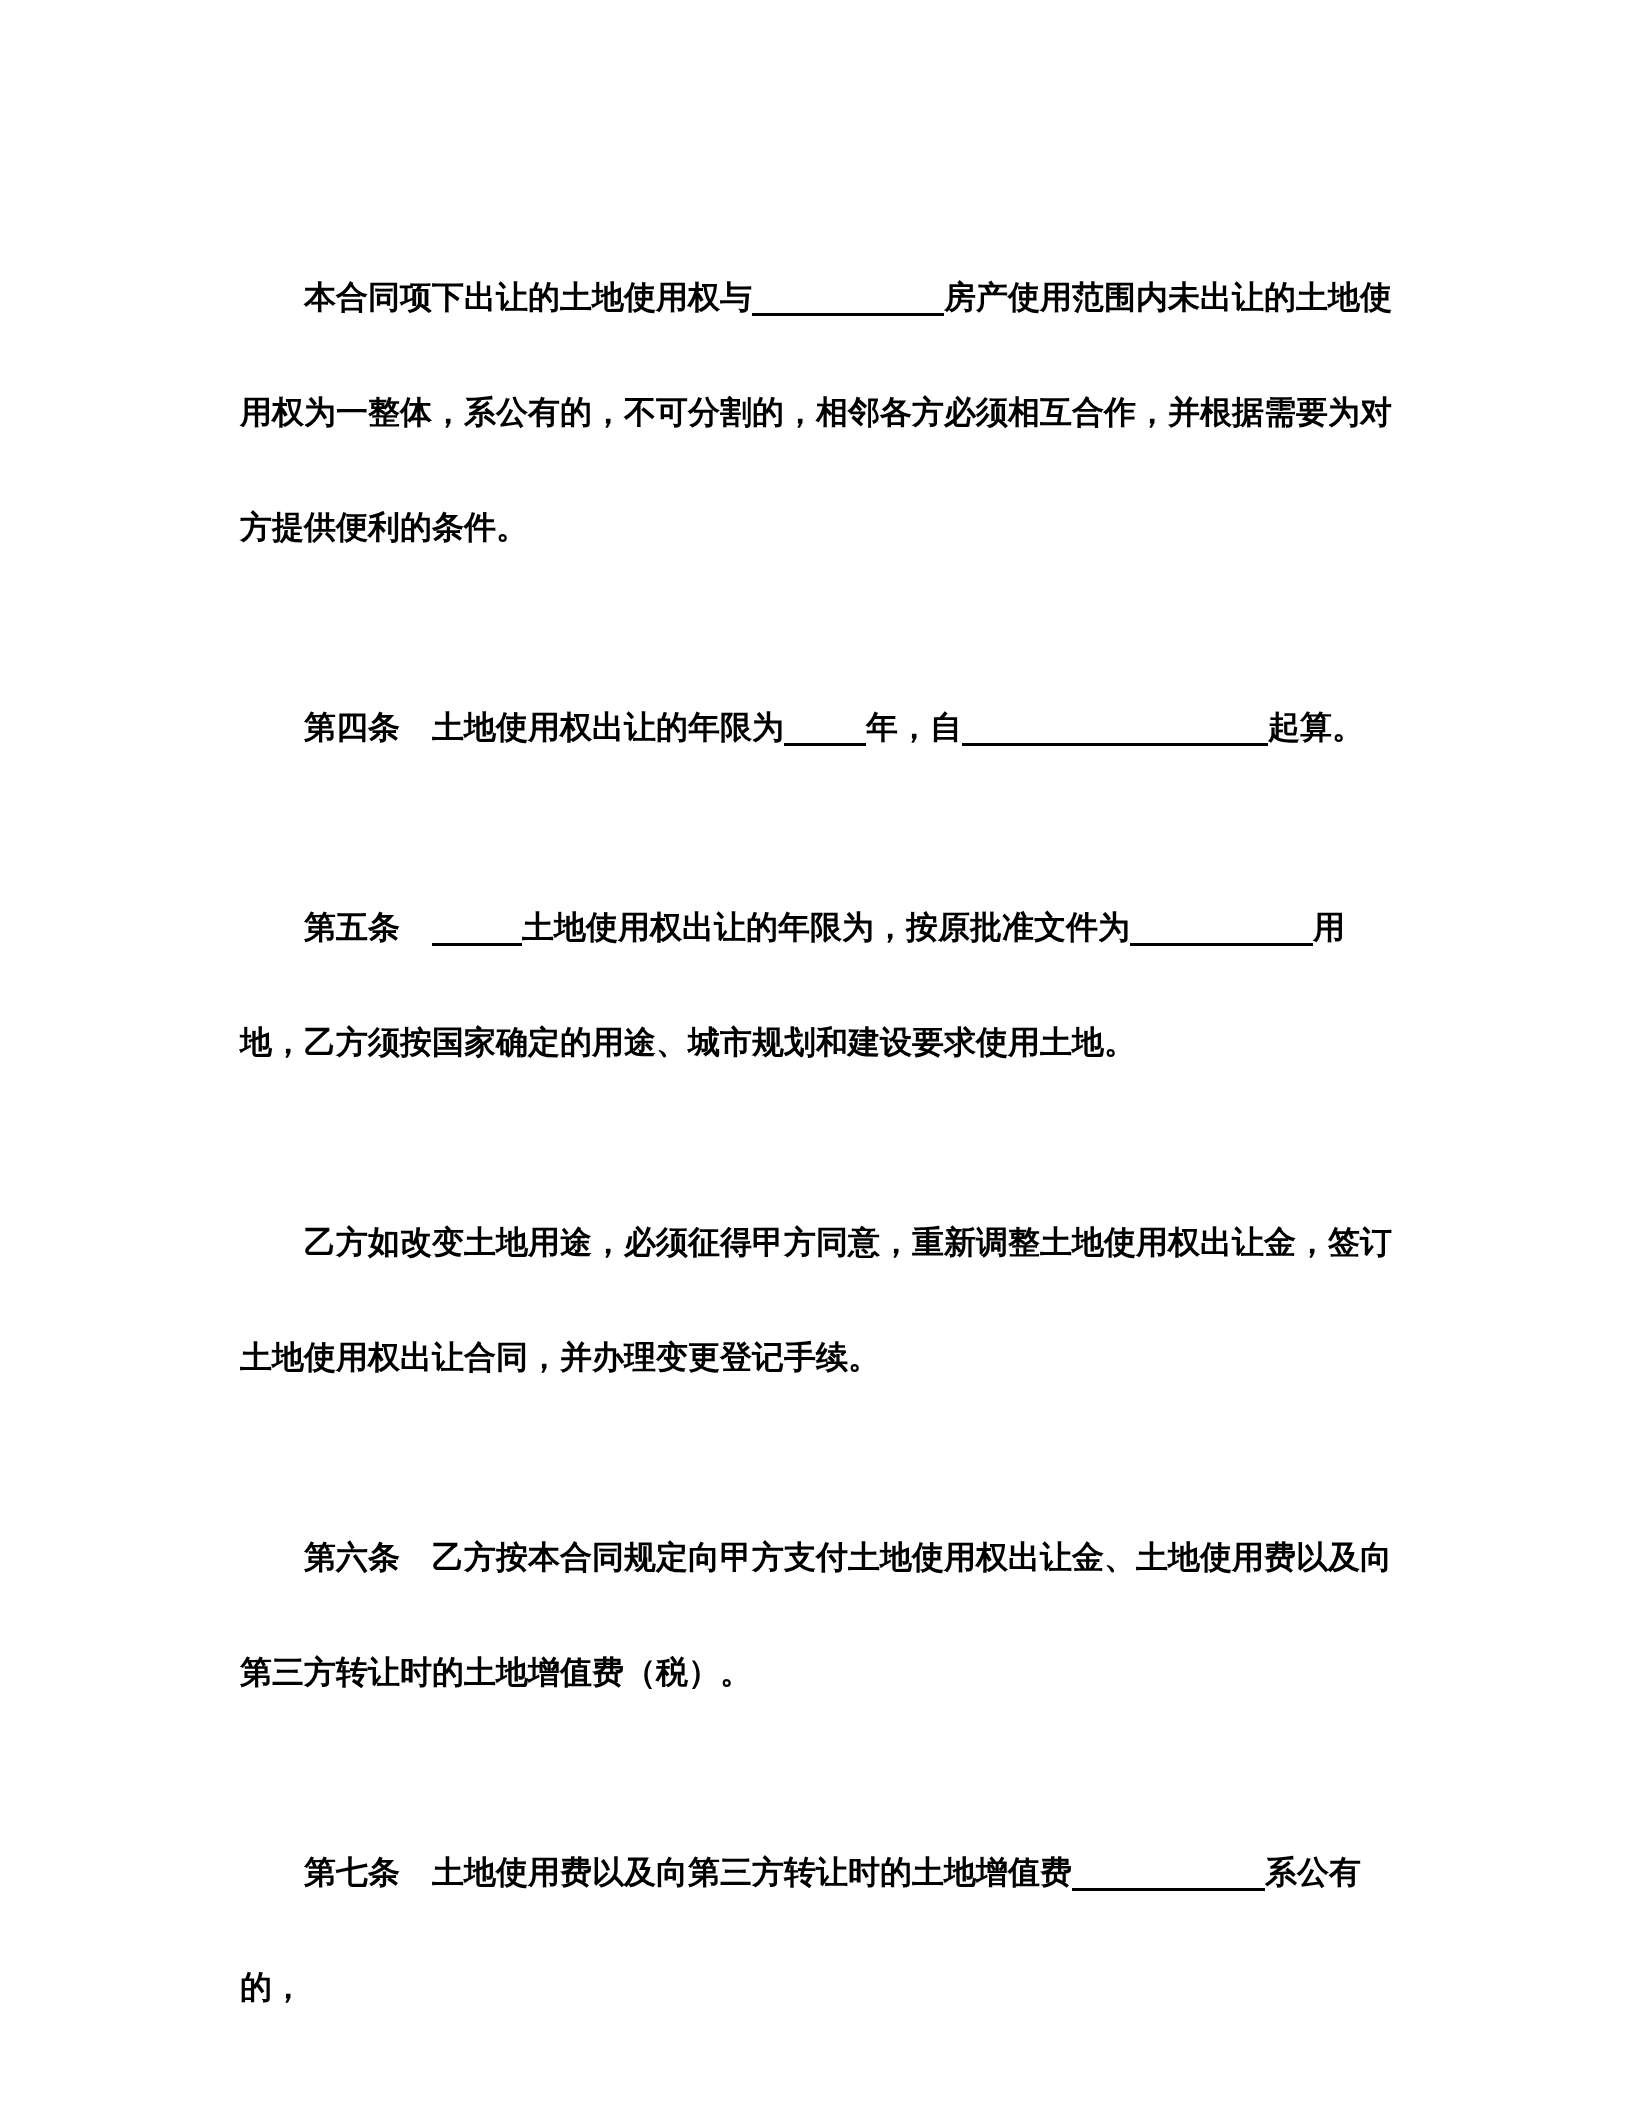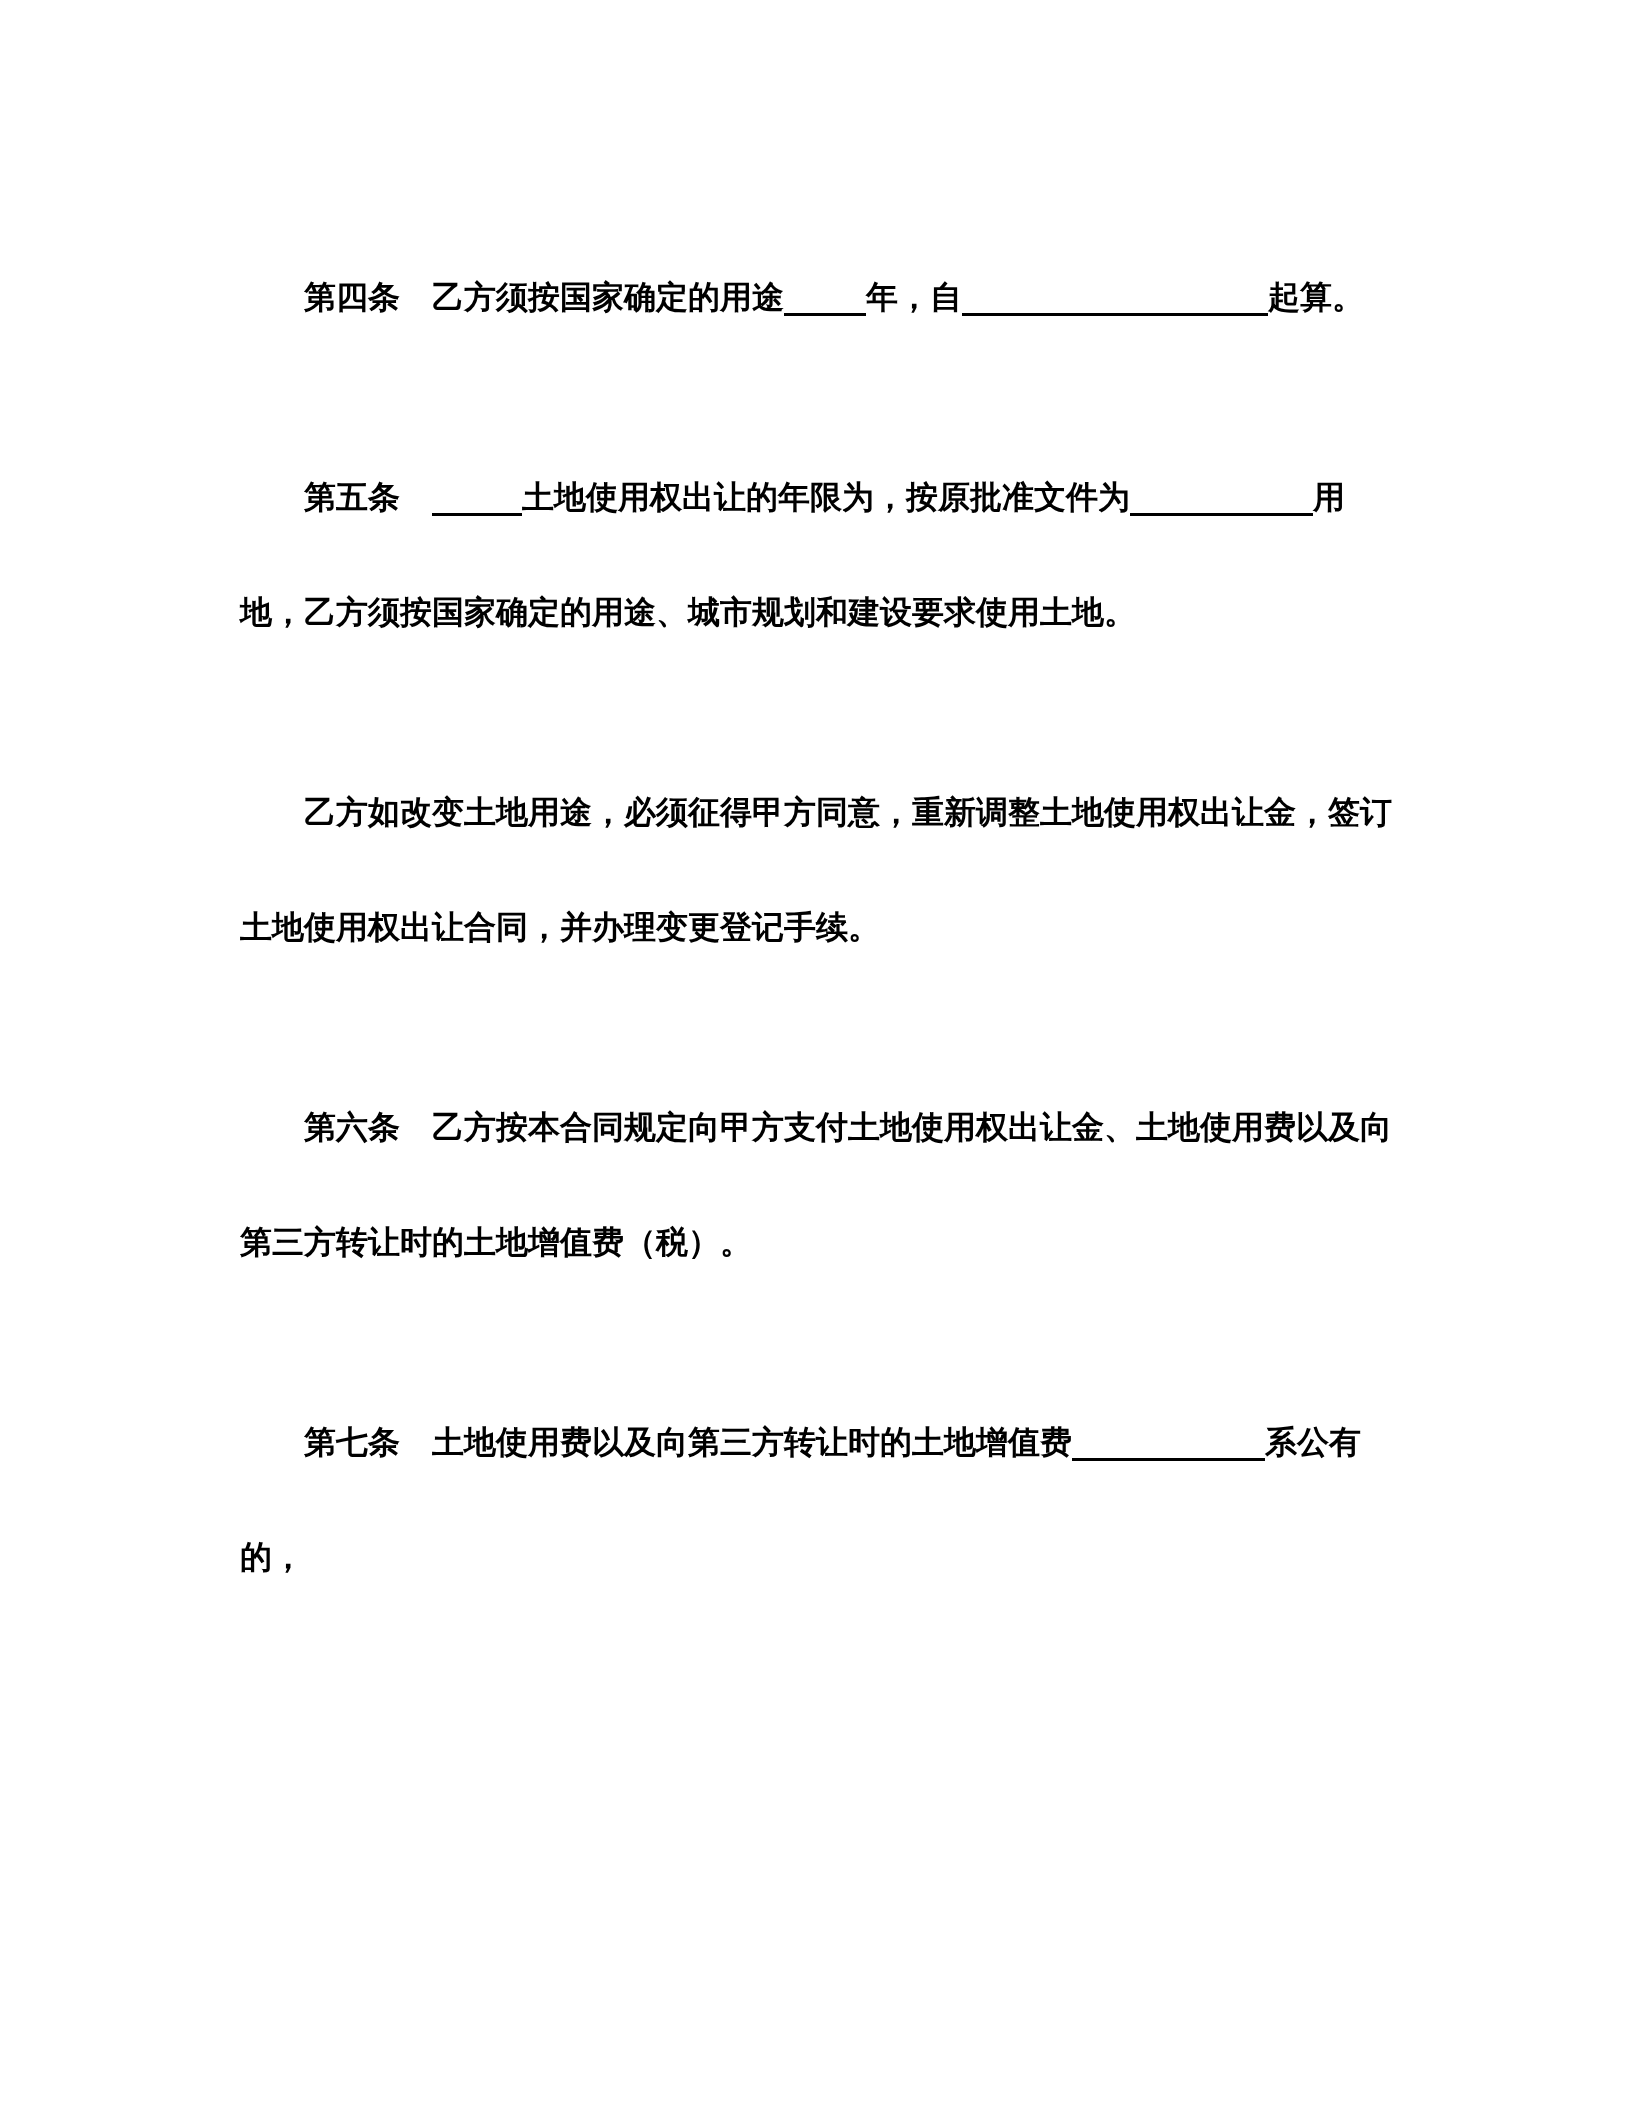--- a/index.html
+++ b/index.html
@@ -36,22 +36,23 @@
     border-bottom: 3px solid #000000;
     height: 30px;
     vertical-align: -8px;
   }
 </style>
 </head>
 <body>
 
 <div class="page">
 
+  <p class="para"><span class="t">本合同项下出让的土地使用权与</span><span class="blank" style="width: 192px;"></span><span class="t">房产使用范围内未出让的土地使用权为一整体，系公有的，不可分割的，相邻各方必须相互合作，并根据需要为对方提供便利的条件。</span></p>
 
-  <p class="para"><span class="t">第四条　乙方须按国家确定的用途</span><span class="blank" style="width: 82px;"></span><span class="t">年，自</span><span class="blank" style="width: 306px;"></span><span class="t">起算。</span></p>
+  <p class="para"><span class="t">第四条　土地使用权出让的年限为</span><span class="blank" style="width: 82px;"></span><span class="t">年，自</span><span class="blank" style="width: 306px;"></span><span class="t">起算。</span></p>
 
   <p class="para"><span class="t">第五条　</span><span class="blank" style="width: 90px;"></span><span class="t">土地使用权出让的年限为，按原批准文件为</span><span class="blank" style="width: 183px;"></span><span class="t">用地，乙方须按国家确定的用途、城市规划和建设要求使用土地。</span></p>
 
   <p class="para"><span class="t">乙方如改变土地用途，必须征得甲方同意，重新调整土地使用权出让金，签订土地使用权出让合同，并办理变更登记手续。</span></p>
 
   <p class="para"><span class="t">第六条　乙方按本合同规定向甲方支付土地使用权出让金、土地使用费以及向第三方转让时的土地增值费（税）。</span></p>
 
   <p class="para"><span class="t">第七条　土地使用费以及向第三方转让时的土地增值费</span><span class="blank" style="width: 193px;"></span><span class="t">系公有的，</span></p>
 
 </div>

